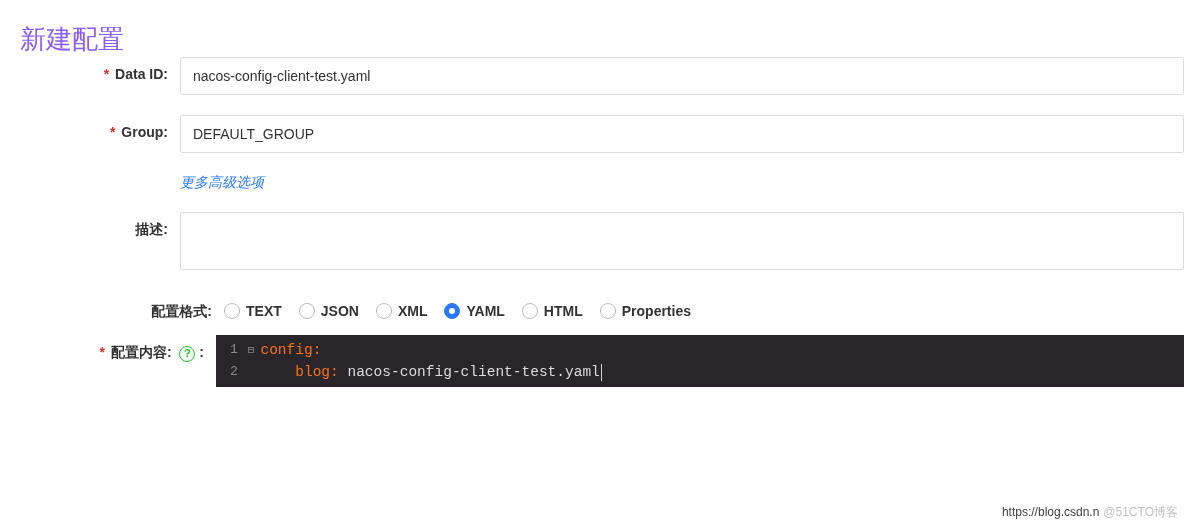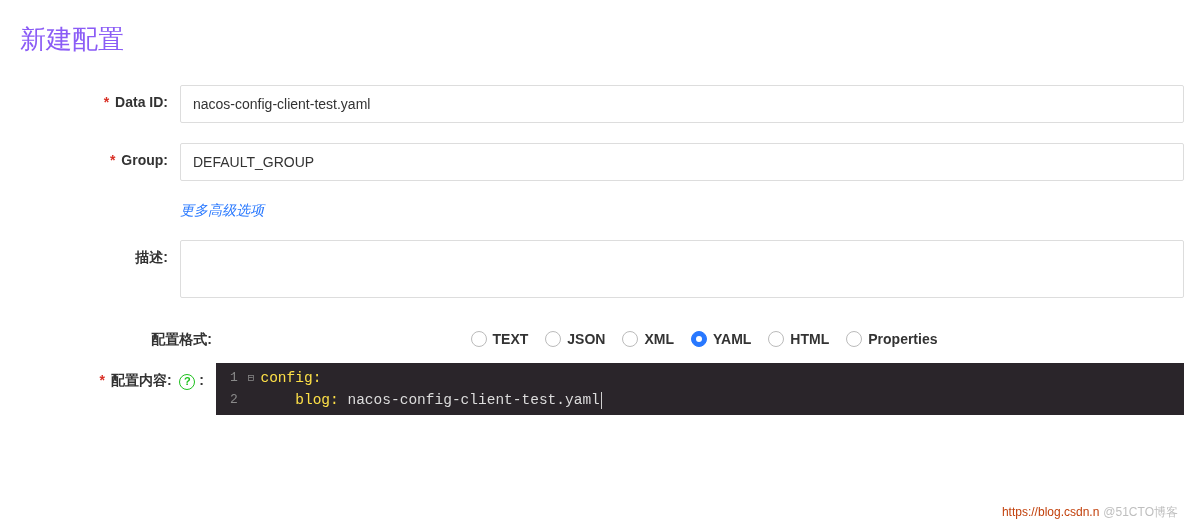--- a/index.html
+++ b/index.html
@@ -13,21 +13,20 @@
     overflow: hidden;
     position: relative;
   }
   .page-title {
     font-size: 26px;
     font-weight: 500;
     color: #8b5cf6;
     padding: 22px 16px 0 20px;
   }
   .form {
-    margin-top: 28px;
   }
   .form-row {
     display: flex;
     align-items: flex-start;
     margin-bottom: 20px;
   }
   .label-col {
     width: 180px;
     text-align: right;
     padding-right: 12px;
@@ -75,21 +74,20 @@
     cursor: pointer;
     font-style: italic;
   }
   .radio-group {
     display: flex;
     align-items: center;
     gap: 17px;
     padding-top: 9px;
     font-size: 14px;
     font-weight: 700;
-    justify-content: center;
   }
   .radio {
     display: inline-flex;
     align-items: center;
     gap: 6px;
     cursor: pointer;
   }
   .radio .dot {
     width: 16px; height: 16px; border-radius: 50%;
     border: 1px solid #bbb; background:#fff; position:relative;
@@ -116,31 +114,31 @@
     user-select: none;
     font-size: 13px;
   }
   .gutter .ln { height: 22px; }
   .fold-col {
     color:#8a8a8a; padding:4px 6px 4px 0; font-size:11px;
   }
   .fold-col .fc { height:22px; }
   .code-lines { padding: 4px 0; position:relative; }
   .code-lines .line { height:22px; white-space: pre; }
-  .tok-key { color:#fde047; }
+  .tok-key { color:#f97316; }
   .tok-str { color:#dcdcdc; }
   .caret {
     display:inline-block; width:1px; height:17px; background:#cfcfcf;
     vertical-align:middle; margin-left:1px;
   }
   .watermark {
     position:absolute; bottom:2px; right:6px; font-size:12px; color:#bfbfbf;
     display:flex; gap:4px; align-items:baseline;
   }
-  .watermark .faint { color:#c2410c; }
+  .watermark .faint { color:#404040; }
 </style>
 </head>
 <body>
 
 <div class="page-title">新建配置</div>
 
 <div class="form">
 
   <div class="form-row">
     <div class="label-col">

